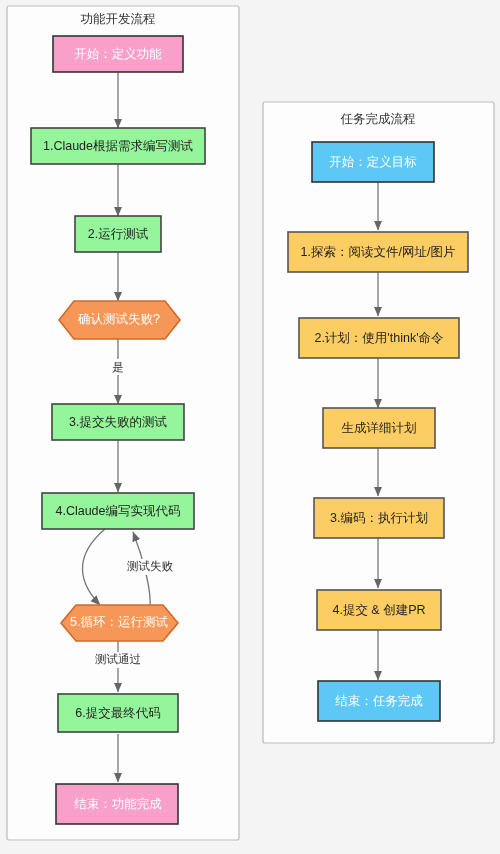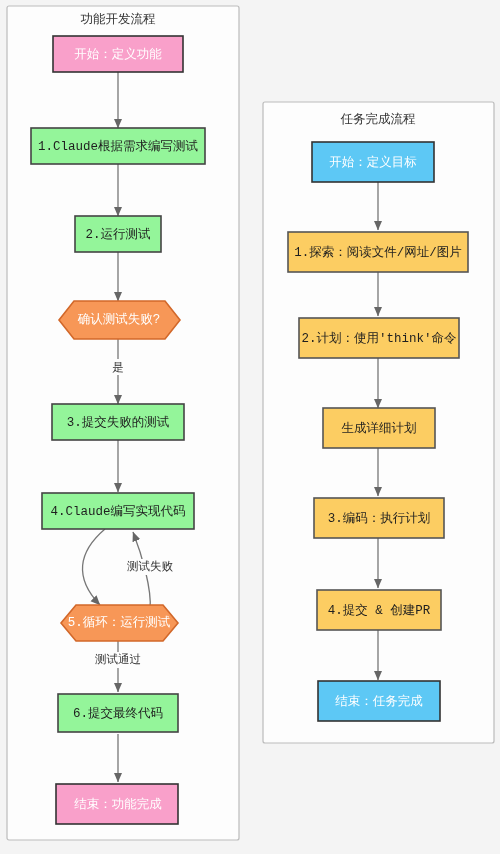--- a/index.html
+++ b/index.html
@@ -10,21 +10,20 @@
   body {
     width: 500px;
     height: 854px;
     font-family: "Liberation Sans", "DejaVu Sans", sans-serif;
     overflow: hidden;
   }
   #flow-root {
     position: relative;
     width: 500px;
     height: 854px;
-    font-family: Liberation Mono, monospace;
   }
   svg#flow-svg {
     display: block;
     width: 500px;
     height: 854px;
   }
   .subgraph-box {
     fill: #fdfdfd;
     stroke: #bbbbbb;
     stroke-width: 1.2;

